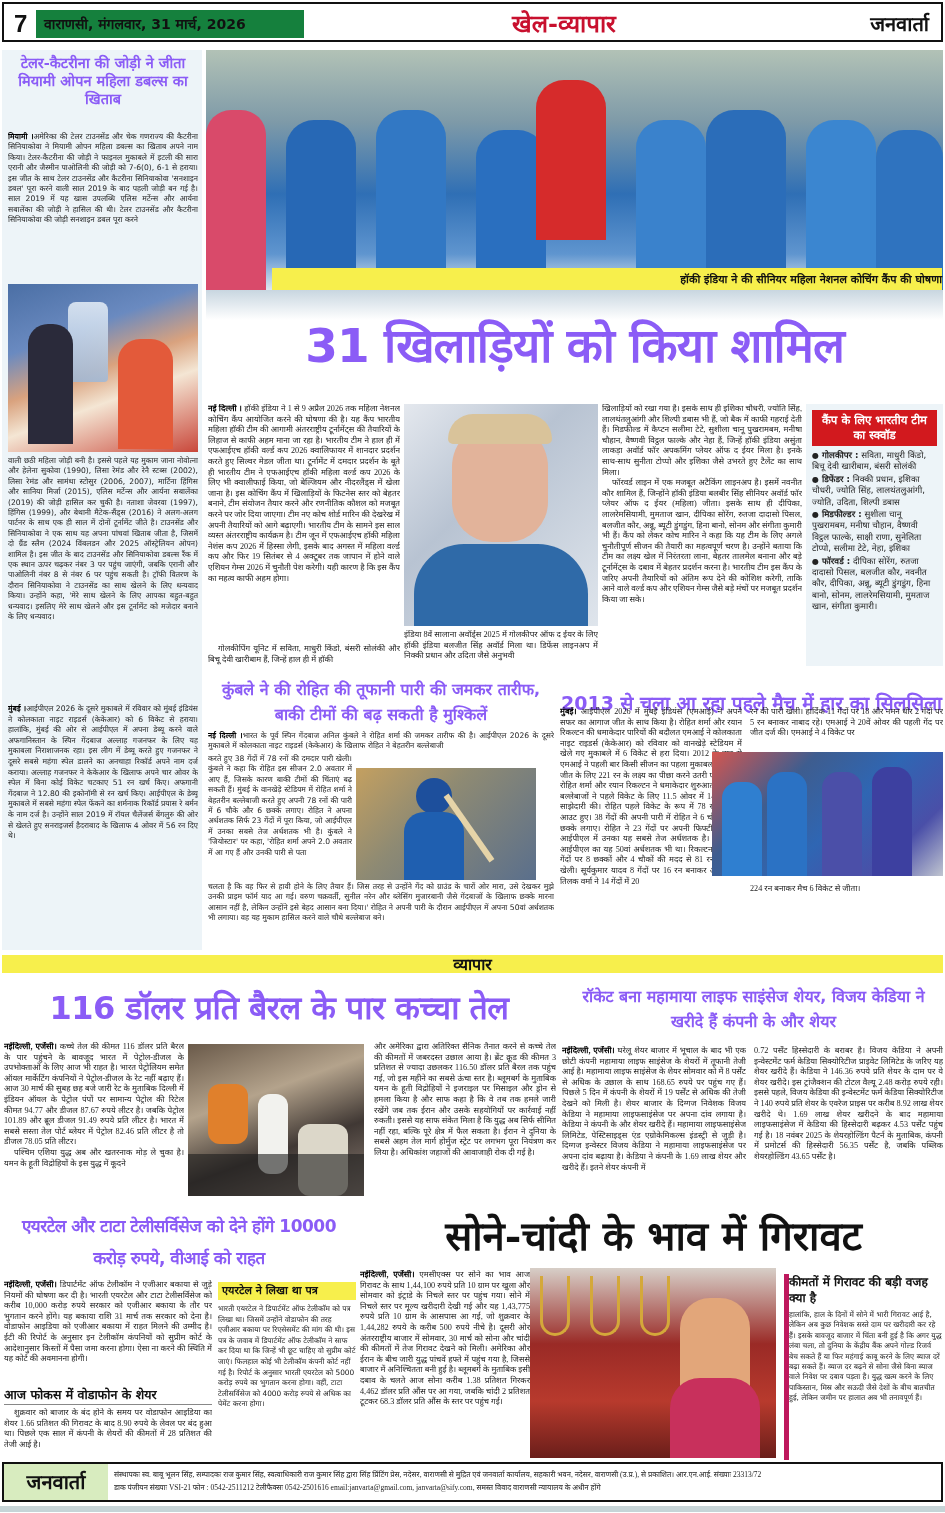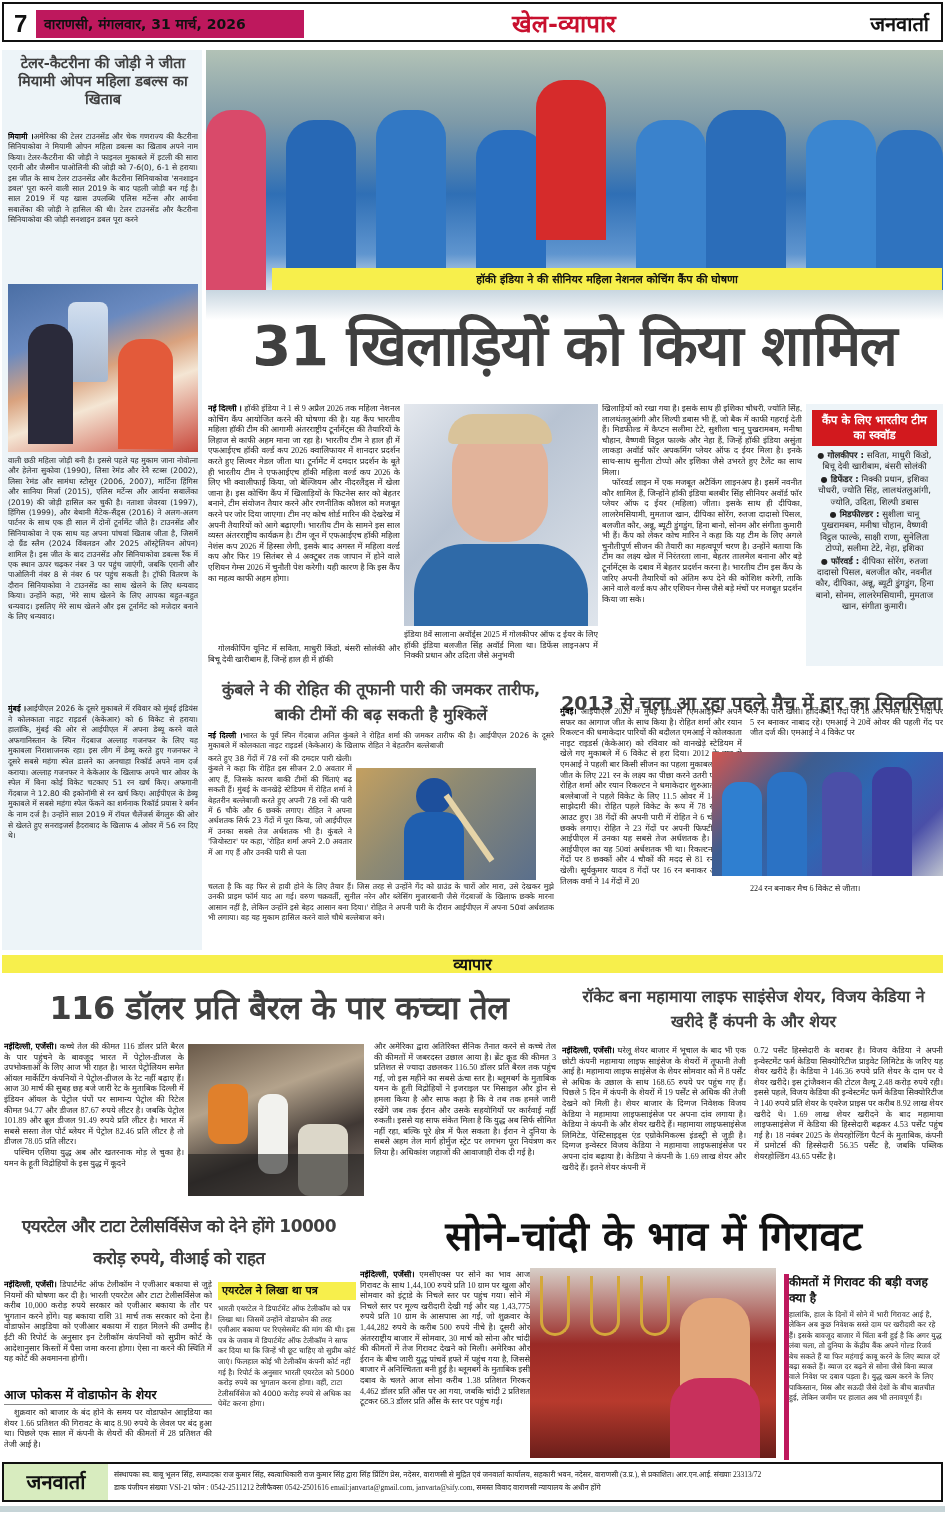--- a/index.html
+++ b/index.html
@@ -1,26 +1,26 @@
 <!DOCTYPE html>
 <html><head>
 <meta charset="utf-8">
 <style>
 *{box-sizing:border-box;margin:0;padding:0}
 html,body{width:945px;height:1513px;background:#fff;overflow:hidden}
 body{position:relative;font-family:"DejaVu Sans","Liberation Sans",sans-serif;color:#111}
 .abs{position:absolute}
 .txt{font-family:"Liberation Serif","DejaVu Serif",serif;font-size:8.2px;line-height:10.6px;color:#222;text-align:justify;overflow:hidden}
-.head{font-family:"DejaVu Sans",sans-serif;font-weight:bold;color:#404040;line-height:1.12;text-align:center;overflow:hidden}
+.head{font-family:"DejaVu Sans",sans-serif;font-weight:bold;color:#8b5cf6;line-height:1.12;text-align:center;overflow:hidden}
 .dateline{font-weight:bold;color:#000}
 .photo{overflow:hidden}
 
 #masthead{left:2px;top:2px;width:941px;height:40px;border:2px solid #111;background:#fff}
 #pgno{left:10px;top:6px;font-size:24px;font-weight:bold;font-family:"Liberation Sans",sans-serif}
-#dateband{left:32px;top:6px;width:268px;height:28px;background:#be185d;font-size:14px;font-weight:bold;line-height:28px;padding-left:8px;font-family:"DejaVu Sans",sans-serif}
+#dateband{left:32px;top:6px;width:268px;height:28px;background:#15803d;font-size:14px;font-weight:bold;line-height:28px;padding-left:8px;font-family:"DejaVu Sans",sans-serif}
 #section{left:460px;top:2px;width:200px;text-align:center;font-size:24px;font-weight:bold;color:#c8102e;font-family:"DejaVu Serif",serif}
 #brand{right:12px;top:6px;font-size:20px;font-weight:bold;font-family:"DejaVu Sans",sans-serif}
 
 .leftcol{background:#edf4f8}
 
 .ybar{background:#f7ef4c}
 .redbox{background:#d2191e;color:#fff}
 .bullet::before{content:"\25CF";margin-right:3px;font-size:8px}
 ul.squad{list-style:none}
 ul.squad li{font-family:"DejaVu Sans",sans-serif;font-size:8.6px;line-height:11.4px;color:#222;margin-bottom:1px}
@@ -64,45 +64,45 @@
   <div style="position:absolute;left:80px;top:70px;width:70px;height:170px;background:#2768b5;border-radius:28px 28px 0 0"></div>
   <div style="position:absolute;left:170px;top:60px;width:70px;height:180px;background:#3278c4;border-radius:28px 28px 0 0"></div>
   <div style="position:absolute;left:270px;top:80px;width:70px;height:160px;background:#2a6fbf;border-radius:28px 28px 0 0"></div>
   <div style="position:absolute;left:330px;top:30px;width:70px;height:160px;background:#d62b2b;border-radius:28px 28px 0 0"></div>
   <div style="position:absolute;left:430px;top:70px;width:70px;height:170px;background:#3a82cc;border-radius:28px 28px 0 0"></div>
   <div style="position:absolute;left:500px;top:60px;width:80px;height:180px;background:#2b6db9;border-radius:28px 28px 0 0"></div>
   <div style="position:absolute;left:600px;top:70px;width:70px;height:170px;background:#3b86d0;border-radius:28px 28px 0 0"></div>
   <div style="position:absolute;left:670px;top:80px;width:67px;height:160px;background:#2f73bf;border-radius:28px 28px 0 0"></div>
 </div>
 <div class="abs" style="left:206px;top:290px;width:737px;height:30px;background:linear-gradient(#c8d6e0,#fff)"></div>
-<div class="abs ybar" style="left:272px;top:268px;width:670px;height:22px;text-align:center;">
+<div class="abs ybar" style="left:272px;top:268px;width:670px;height:22px;text-align:right;">
   <span style="font-size:11px;font-weight:bold;line-height:22px;">हॉकी इंडिया ने की सीनियर महिला नेशनल कोचिंग कैंप की घोषणा</span>
 </div>
-<div class="abs head" style="left:206px;top:300px;width:737px;height:96px;font-size:56px;line-height:92px;letter-spacing:-1px;">31 खिलाड़ियों को किया शामिल</div>
+<div class="abs head" style="left:206px;top:300px;width:737px;height:96px;font-size:47px;line-height:92px;letter-spacing:-1px;">31 खिलाड़ियों को किया शामिल</div>
 
 <div class="abs txt" style="left:208px;top:404px;width:192px;height:238px;">
   <span class="dateline">नई दिल्ली ।</span> <span>हॉकी इंडिया ने 1 से 9 अप्रैल 2026 तक महिला नेशनल कोचिंग कैंप आयोजित करने की घोषणा की है। यह कैंप भारतीय महिला हॉकी टीम की आगामी अंतरराष्ट्रीय टूर्नामेंट्स की तैयारियों के लिहाज से काफी अहम माना जा रहा है। भारतीय टीम ने हाल ही में एफआईएच हॉकी वर्ल्ड कप 2026 क्वालिफायर में शानदार प्रदर्शन करते हुए सिल्वर मेडल जीता था। टूर्नामेंट में दमदार प्रदर्शन के बूते ही भारतीय टीम ने एफआईएच हॉकी महिला वर्ल्ड कप 2026 के लिए भी क्वालीफाई किया, जो बेल्जियम और नीदरलैंड्स में खेला जाना है। इस कोचिंग कैंप में खिलाड़ियों के फिटनेस स्तर को बेहतर बनाने, टीम संयोजन तैयार करने और रणनीतिक कौशल को मजबूत करने पर जोर दिया जाएगा। टीम नए कोच शोर्ड मारिन की देखरेख में अपनी तैयारियों को आगे बढ़ाएगी। भारतीय टीम के सामने इस साल व्यस्त अंतरराष्ट्रीय कार्यक्रम है। टीम जून में एफआईएच हॉकी महिला नेशंस कप 2026 में हिस्सा लेगी, इसके बाद अगस्त में महिला वर्ल्ड कप और फिर 19 सितंबर से 4 अक्टूबर तक जापान में होने वाले एशियन गेम्स 2026 में चुनौती पेश करेगी। यही कारण है कि इस कैंप का महत्व काफी अहम होगा।</span>
 </div>
 <div class="abs txt" style="left:208px;top:644px;width:192px;height:24px;text-indent:10px;">गोलकीपिंग यूनिट में सविता, माधुरी किंडो, बंसरी सोलंकी और बिचू देवी खारीबाम हैं, जिन्हें हाल ही में हॉकी</div>
 
 <div class="abs photo" style="left:404px;top:404px;width:194px;height:222px;background:linear-gradient(135deg,#e4e8ee 0%,#b8c3d2 40%,#dfe5ec 100%);">
   <div style="position:absolute;left:48px;top:18px;width:96px;height:120px;background:#e2b39a;border-radius:45px 45px 40px 40px"></div>
   <div style="position:absolute;left:44px;top:10px;width:104px;height:30px;background:#d9c39a;border-radius:50px 50px 10px 10px"></div>
   <div style="position:absolute;left:10px;top:140px;width:174px;height:82px;background:#2f6aa8;border-radius:50px 50px 0 0"></div>
 </div>
 <div class="abs txt" style="left:404px;top:630px;width:194px;height:36px;">इंडिया 8वें सालाना अवॉर्ड्स 2025 में गोलकीपर ऑफ द ईयर के लिए हॉकी इंडिया बलजीत सिंह अवॉर्ड मिला था। डिफेंस लाइनअप में निक्की प्रधान और उदिता जैसे अनुभवी</div>
 
 <div class="abs txt" style="left:602px;top:404px;width:200px;height:264px;">
   <div>खिलाड़ियों को रखा गया है। इसके साथ ही इशिका चौधरी, ज्योति सिंह, लालथंतलुआंगी और शिल्पी डबास भी हैं, जो बैक में काफी गहराई देती हैं। मिडफील्ड में कैप्टन सलीमा टेटे, सुशीला चानू पुखरामबम, मनीषा चौहान, वैष्णवी विट्ठल फाल्के और नेहा हैं, जिन्हें हॉकी इंडिया असुंता लाकड़ा अवॉर्ड फॉर अपकमिंग प्लेयर ऑफ द ईयर मिला है। इनके साथ-साथ सुनीता टोप्पो और इशिका जैसे उभरते हुए टैलेंट का साथ मिला।</div>
   <div style="text-indent:10px;">फॉरवर्ड लाइन में एक मजबूत अटैकिंग लाइनअप है। इसमें नवनीत कौर शामिल हैं, जिन्होंने हॉकी इंडिया बलबीर सिंह सीनियर अवॉर्ड फॉर प्लेयर ऑफ द ईयर (महिला) जीता। इसके साथ ही दीपिका, लालरेमसियामी, मुमताज खान, दीपिका सोरेंग, रुतजा दादासो पिसल, बलजीत कौर, अन्नू, ब्यूटी डुंगडुंग, हिना बानो, सोनम और संगीता कुमारी भी हैं। कैंप को लेकर कोच मारिन ने कहा कि यह टीम के लिए अगले चुनौतीपूर्ण सीजन की तैयारी का महत्वपूर्ण चरण है। उन्होंने बताया कि टीम का लक्ष्य खेल में निरंतरता लाना, बेहतर तालमेल बनाना और बड़े टूर्नामेंट्स के दबाव में बेहतर प्रदर्शन करना है। भारतीय टीम इस कैंप के जरिए अपनी तैयारियों को अंतिम रूप देने की कोशिश करेगी, ताकि आने वाले वर्ल्ड कप और एशियन गेम्स जैसे बड़े मंचों पर मजबूत प्रदर्शन किया जा सके।</div>
 </div>
 
 <div class="abs" style="left:806px;top:404px;width:137px;height:262px;background:#edf4f8;">
   <div class="redbox head" style="margin:6px 6px 4px;padding:3px 4px;font-size:11.5px;line-height:15px;color:#fff;">कैंप के लिए भारतीय टीम का स्क्वॉड</div>
-  <ul class="squad" style="padding:0 6px;text-align:center;">
+  <ul class="squad" style="padding:0 6px;">
     <li class="bullet"><b>गोलकीपर :</b> <span>सविता, माधुरी किंडो, बिचू देवी खारीबाम, बंसरी सोलंकी</span></li>
     <li class="bullet"><b>डिफेंडर :</b> <span>निक्की प्रधान, इशिका चौधरी, ज्योति सिंह, लालथंतलुआंगी, ज्योति, उदिता, शिल्पी डबास</span></li>
     <li class="bullet"><b>मिडफील्डर :</b> <span>सुशीला चानू पुखरामबम, मनीषा चौहान, वैष्णवी विट्ठल फाल्के, साक्षी राणा, सुनेलिता टोप्पो, सलीमा टेटे, नेहा, इशिका</span></li>
     <li class="bullet"><b>फॉरवर्ड :</b> <span>दीपिका सोरेंग, रुतजा दादासो पिसल, बलजीत कौर, नवनीत कौर, दीपिका, अन्नू, ब्यूटी डुंगडुंग, हिना बानो, सोनम, लालरेमसियामी, मुमताज खान, संगीता कुमारी।</span></li>
   </ul>
 </div>
 
 <div class="abs head" style="left:206px;top:677px;width:350px;height:52px;font-size:16px;line-height:25px;">कुंबले ने की रोहित की तूफानी पारी की जमकर तारीफ, बाकी टीमों की बढ़ सकती है मुश्किलें</div>
 <div class="abs txt" style="left:208px;top:731px;width:346px;height:22px;font-family:'DejaVu Sans',sans-serif;font-size:7.6px;line-height:10.4px;">
   <span class="dateline">नई दिल्ली ।</span><span>भारत के पूर्व स्पिन गेंदबाज अनिल कुंबले ने रोहित शर्मा की जमकर तारीफ की है। आईपीएल 2026 के दूसरे मुकाबले में कोलकाता नाइट राइडर्स (केकेआर) के खिलाफ रोहित ने बेहतरीन बल्लेबाजी</span>

